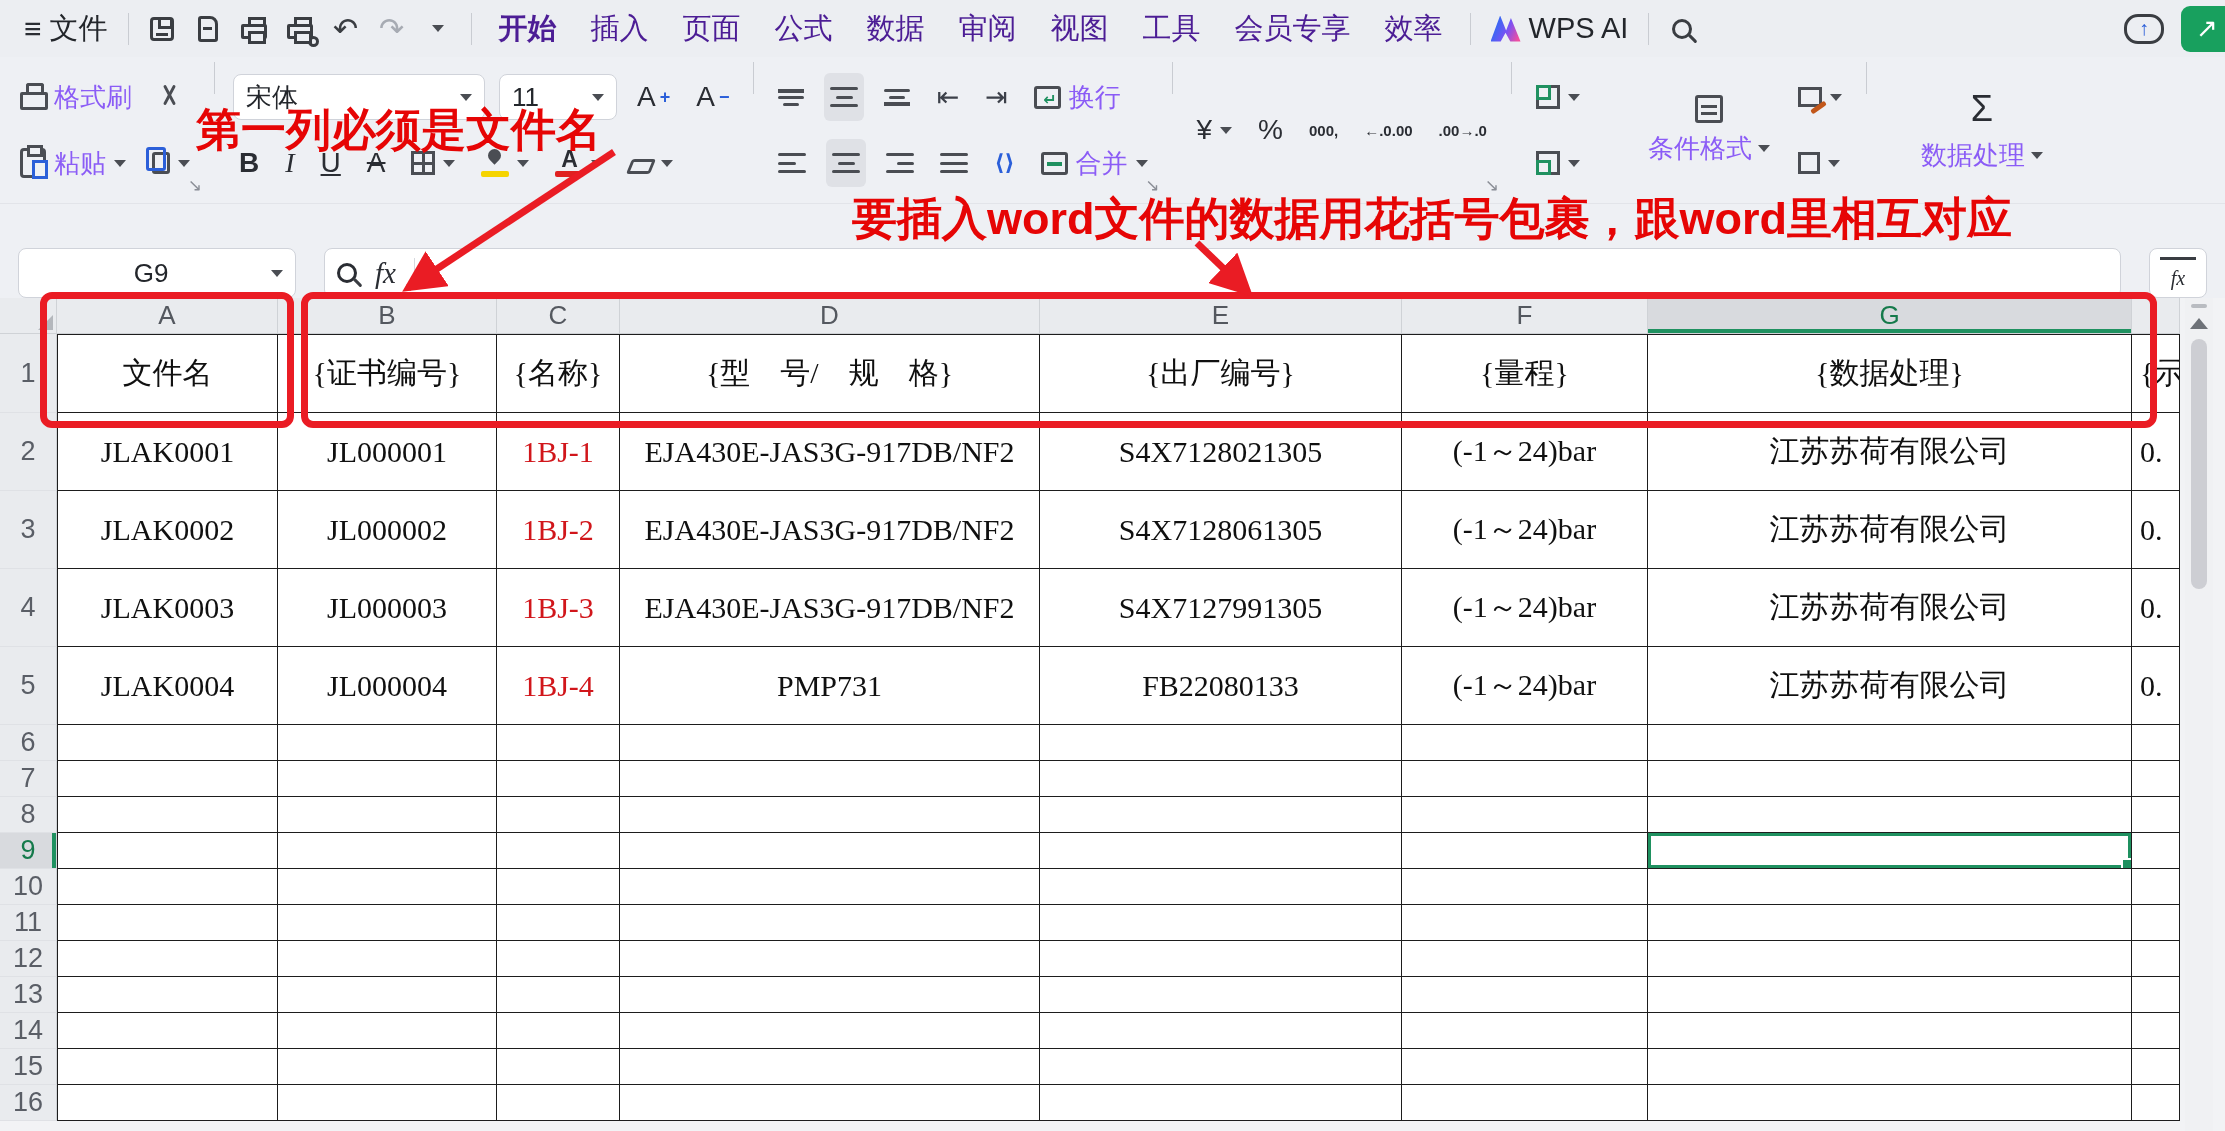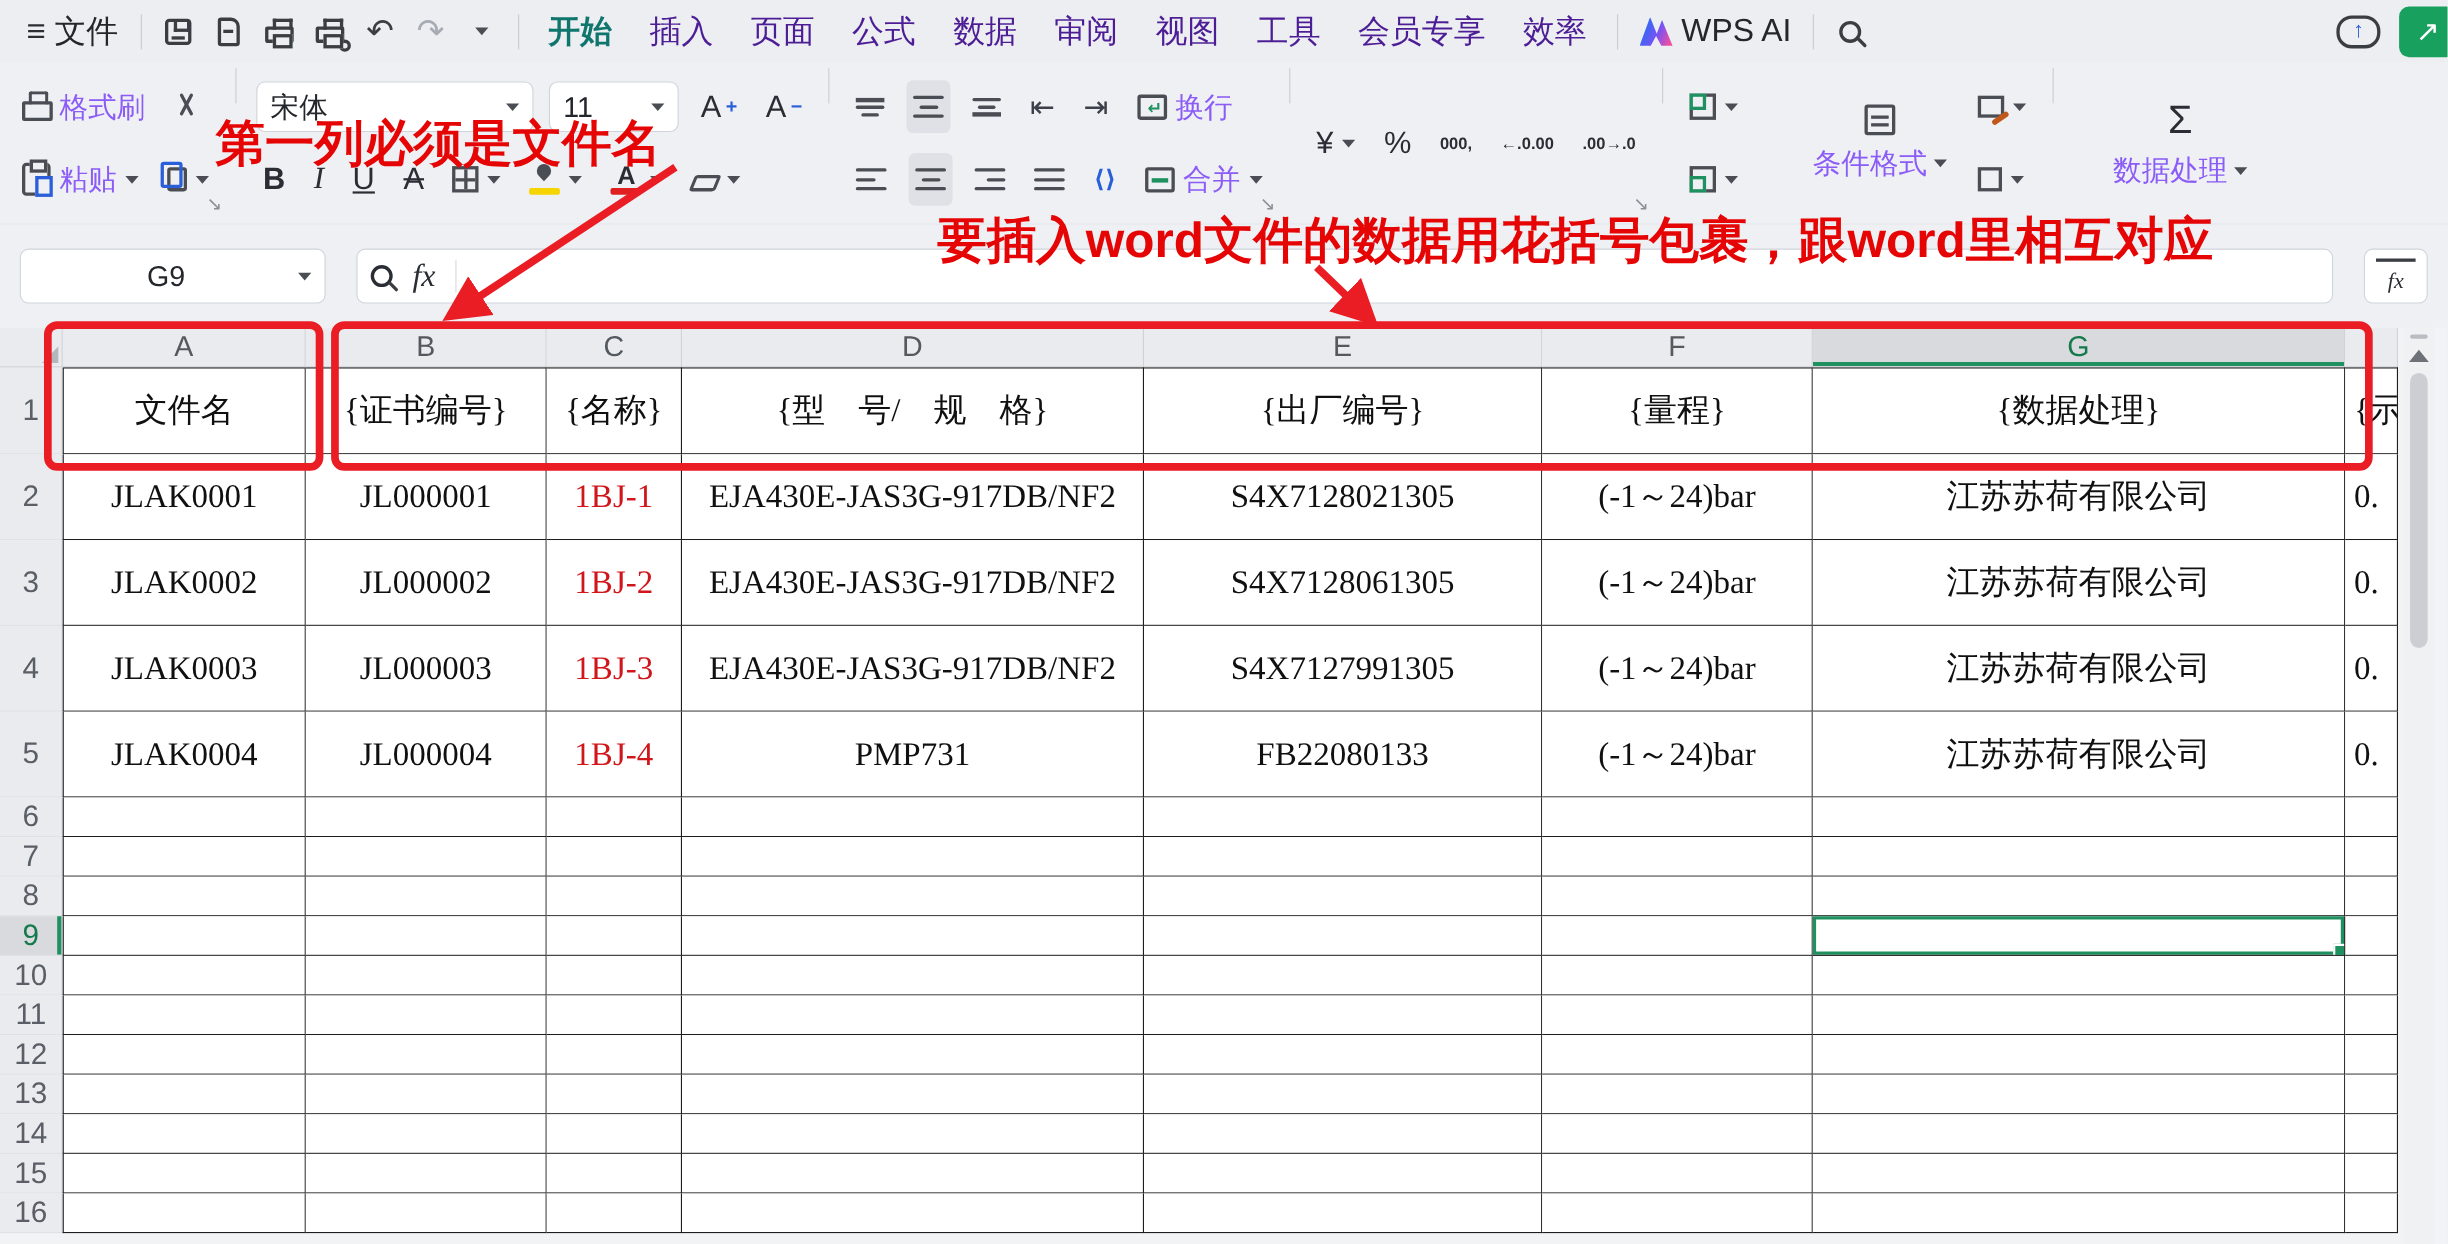--- a/index.html
+++ b/index.html
@@ -8,21 +8,21 @@
   .app{width:100%;height:100%;display:flex;flex-direction:column}
 
   
   .topbar{height:57px;background:#eceef2;display:flex;align-items:center;padding:0 14px;font-size:29px;flex:none}
   .tb-it{display:flex;align-items:center;gap:8px;padding:0 10px;height:46px;border-radius:6px;cursor:default}
   .burger{font-size:30px;color:#2a2d33}
   .vbar{width:1px;height:32px;background:#c9ccd2;margin:0 10px;flex:none}
   .qicon{width:46px;height:46px;display:flex;align-items:center;justify-content:center;border-radius:6px;color:#3a3d42;font-size:30px}
   .qicon.dim{color:#a7abb3}
   .tab{padding:0 17px;height:57px;display:flex;align-items:center;color:#4c1d95}
-  .tab.active{color:#0f766e;font-weight:700}
+  .tab.active{color:#4c1d95;font-weight:700}
   .wpsai-logo{width:30px;height:26px;display:inline-block;background:linear-gradient(115deg,#2a6bf3 15%,#7a52f4 55%,#f04fa0 90%);clip-path:polygon(0 100%,32% 0,52% 58%,68% 10%,100% 100%,66% 100%,50% 66%,34% 100%)}
   .mag{width:20px;height:20px;border:3px solid #3a3d42;border-radius:50%;position:relative;flex:none}
   .mag::after{content:"";position:absolute;width:3px;height:11px;background:#3a3d42;right:-5px;bottom:-8px;transform:rotate(-45deg);border-radius:2px}
   .cloud{width:40px;height:30px;border:3px solid #3a3d42;border-radius:14px;display:flex;align-items:center;justify-content:center;color:#2b5fd9;font-size:20px;font-weight:700}
   .sharebtn{width:52px;height:46px;background:#18a05e;border-radius:9px;color:#fff;display:flex;align-items:center;justify-content:center;font-size:26px;margin-left:14px;margin-right:-22px}
   
   .ic-save{width:24px;height:24px;border:3px solid #3a3d42;border-radius:4px;position:relative}
   .ic-save::before{content:"";position:absolute;top:-2px;left:5px;width:9px;height:8px;border:3px solid #3a3d42;border-top:none}
   .ic-save::after{content:"";position:absolute;bottom:2px;left:3px;width:12px;height:3px;background:#3a3d42}
   .ic-doc{width:20px;height:26px;border:3px solid #3a3d42;border-radius:3px 8px 3px 3px;position:relative}
@@ -83,21 +83,21 @@
   .ic-cellgrid.v1::after{left:-3px;top:-3px}
   .ic-cellgrid.v2::after{left:-3px;bottom:-3px}
   .ic-cf{width:28px;height:28px;border:3px solid #4a4d53;border-radius:3px;background:linear-gradient(#4a4d53,#4a4d53) 50% 7px/16px 3px no-repeat,linear-gradient(#4a4d53,#4a4d53) 50% 14px/16px 3px no-repeat}
   .ic-ts{width:24px;height:20px;border:3px solid #4a4d53;position:relative}
   .ic-ts::after{content:"";position:absolute;right:-8px;bottom:-6px;width:17px;height:5px;background:#c2571a;border-radius:2px;transform:rotate(-35deg)}
   .ic-frame{width:22px;height:22px;border:3px solid #4a4d53}
   .sigma{font-size:36px;color:#2a2d33}
   .tallbtn{display:flex;flex-direction:column;align-items:center;justify-content:center;gap:8px;padding:0 14px}
 
   
-  .fbar{height:95px;background:#eef0f4;display:flex;align-items:center;padding:0 18px;gap:28px;flex:none;border-top:1px solid #e2e4e9}
+  .fbar{height:95px;background:#eef0f4;display:flex;align-items:flex-end;padding:0 18px;gap:28px;flex:none;border-top:1px solid #e2e4e9}
   .namebox{width:278px;height:50px}
   .fxwide{flex:1;height:50px;justify-content:flex-start;gap:18px}
   .fxi{font-family:"Liberation Serif",serif;font-style:italic;font-size:29px;color:#2a2d33}
   .fdiv{width:1px;height:30px;background:#d6d9de}
   .fxpanel{width:58px;height:50px;background:#fff;border:1px solid #d0d3da;border-radius:8px;display:flex;align-items:center;justify-content:center;position:relative}
   .fxpanel::before{content:"";position:absolute;top:8px;left:10px;right:10px;height:3px;background:#3a3d42}
   .fxpanel span{font-size:20px;margin-top:10px}
 
   
   .sheet{flex:1;background:#f2f3f5;position:relative;overflow:hidden;font-family:"Liberation Serif","DejaVu Serif",serif}

